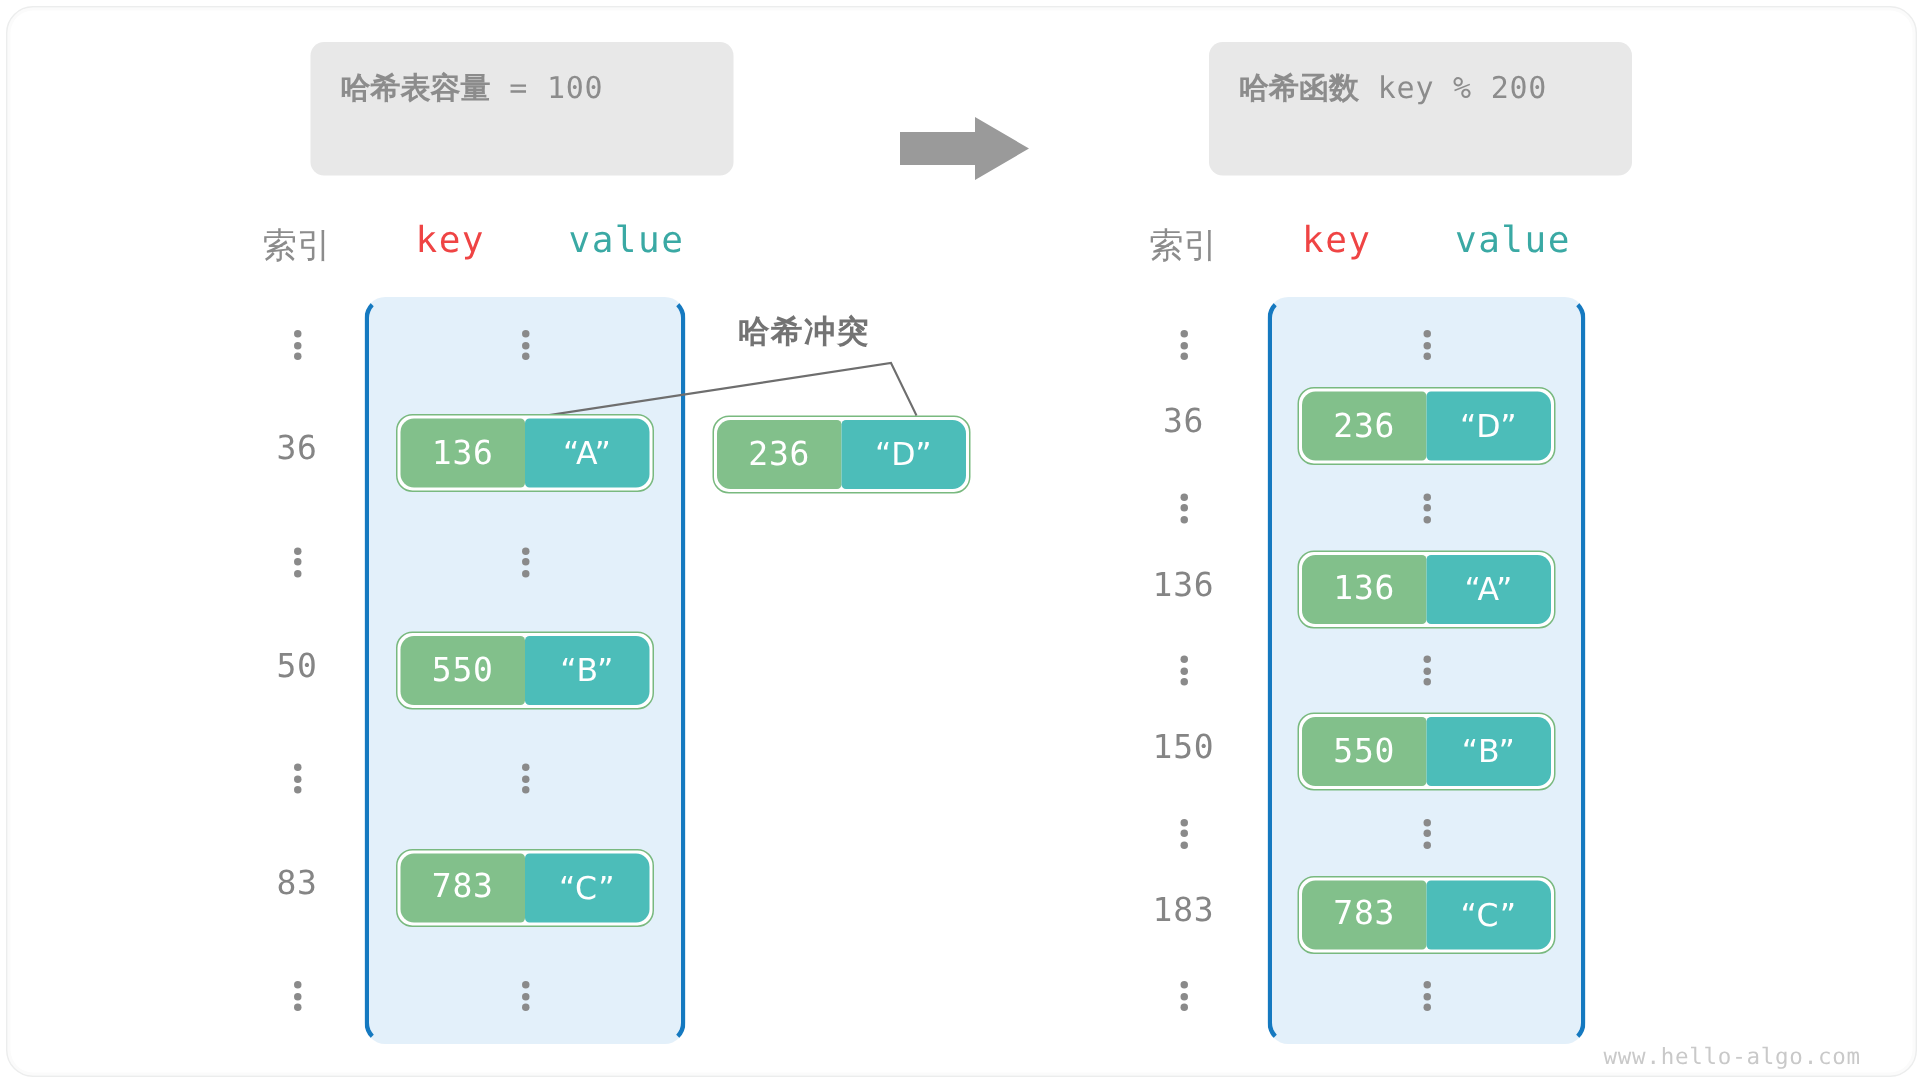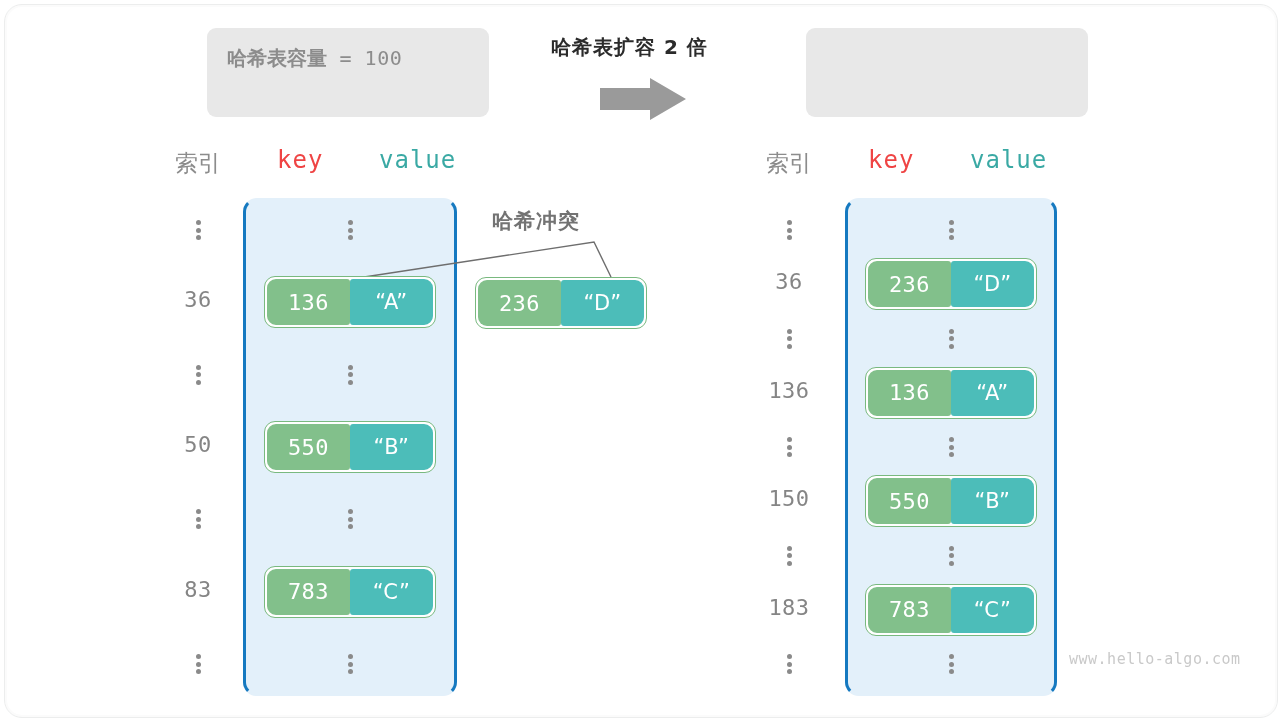--- a/index.html
+++ b/index.html
@@ -127,41 +127,42 @@
     letter-spacing:1px;
   }
   svg.overlay{position:absolute;left:0;top:0;width:1280px;height:720px;pointer-events:none;}
 
   
   .watermark{
     position:absolute;
     font-family:"DejaVu Sans Mono","Liberation Mono",monospace;
     font-size:15px;color:#c9c9c9;letter-spacing:0.5px;
     white-space:nowrap;
+    margin-top:45px;
   }
 </style>
 </head>
 <body>
 
 <div id="canvas">
 
   <div class="page-frame"></div>
 
   <div class="info-box" style="left:207px;top:28px;width:282px;height:89px;">
     <div class="info-line"><b>哈希表容量</b><span> = 100</span></div>
   </div>
 
-  <div class="transform-label" style="left:551px;top:34px;">哈希表扩容 2 倍</div>
   <div class="arrow-wrap" style="left:600px;top:78px;">
     <svg width="86" height="42" viewBox="0 0 86 42">
       <polygon points="0,10 50,10 50,0 86,21 50,42 50,32 0,32" fill="#9a9a9a"></polygon>
     </svg>
   </div>
 
   <div class="info-box" style="left:806px;top:28px;width:282px;height:89px;">
+    <div class="info-line"><b>哈希函数</b><span> key % 200</span></div>
   </div>
 
   <div class="col-head head-index" style="left:153px;top:148px;width:90px;text-align:center;">索引</div>
   <div class="col-head head-key" style="left:277px;top:146px;">key</div>
   <div class="col-head head-value" style="left:347px;top:146px;">value</div>
 
   <div class="col-head head-index" style="left:744px;top:148px;width:90px;text-align:center;">索引</div>
   <div class="col-head head-key" style="left:868px;top:146px;">key</div>
   <div class="col-head head-value" style="left:938px;top:146px;">value</div>
 

